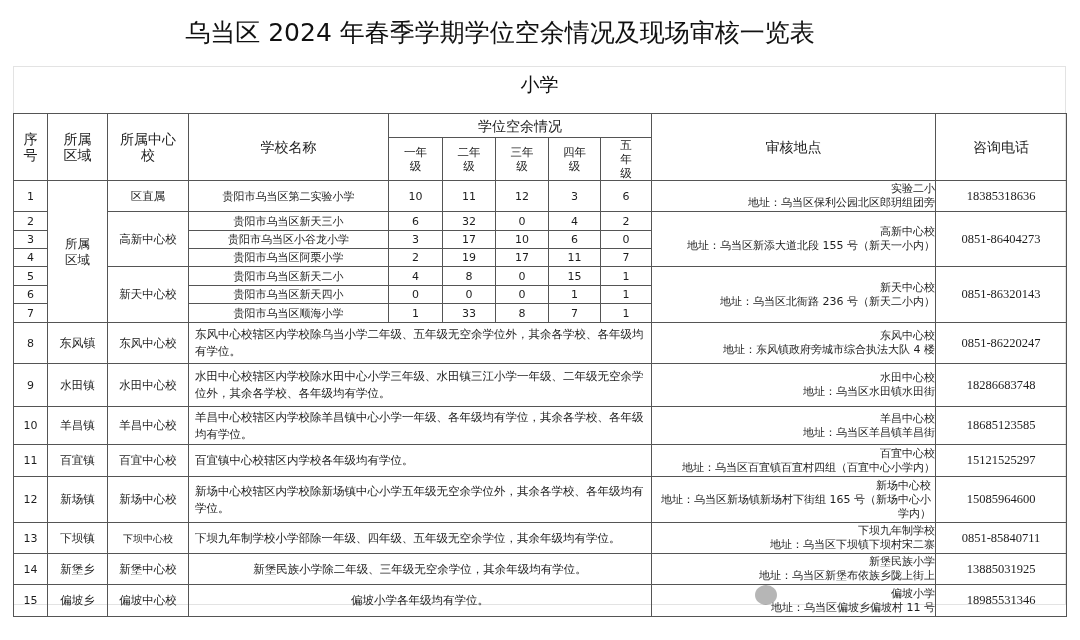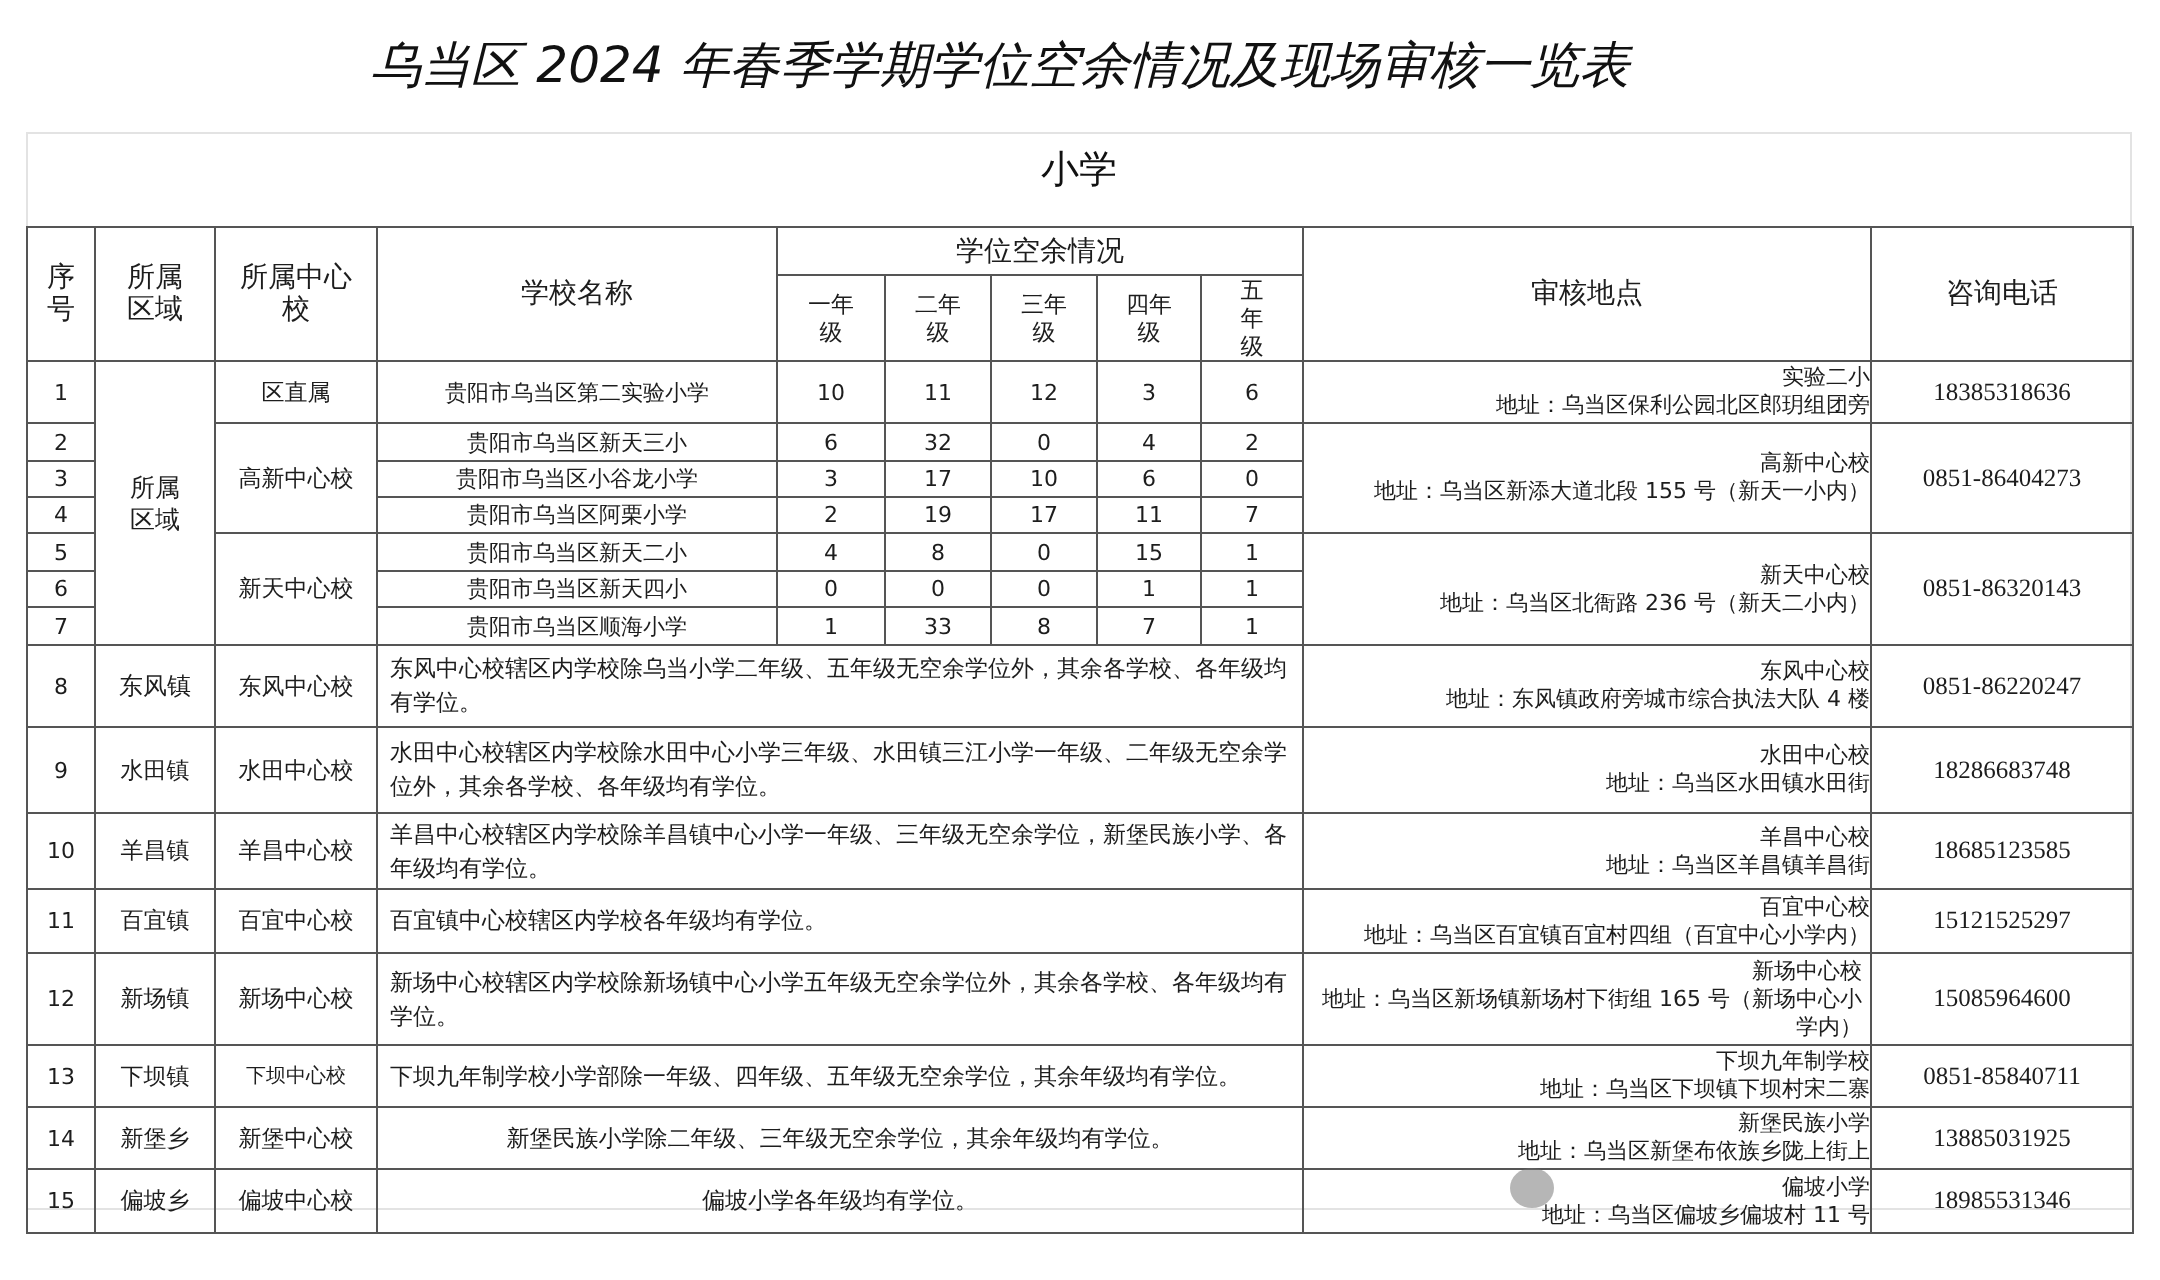--- a/index.html
+++ b/index.html
@@ -1,19 +1,19 @@
 <!DOCTYPE html>
 <html><head>
 <meta charset="utf-8">
 <style>
   html, body { margin:0; padding:0; }
   body { width:1080px; height:640px; background:#ffffff; position:relative; overflow:hidden;
          font-family:"DejaVu Sans","Liberation Sans",sans-serif; color:#1a1a1a; }
   .title { position:absolute; left:0; top:16px; width:1000px; text-align:center;
-           font-size:25px; letter-spacing:0px; color:#111; font-weight:normal;font-style:italic; }
+           font-size:25px; letter-spacing:0px; color:#111; font-weight:normal; }
   .outer { position:absolute; left:13px; top:66px; width:1053px; height:539px;
            border:1px solid #e3e3e3; box-sizing:border-box; }
   .section-title { position:absolute; left:13px; top:72px; width:1053px; text-align:center;
                    font-size:19px; color:#111; }
   table { position:absolute; left:13px; top:113px; border-collapse:collapse; table-layout:fixed; }
   td { border:1px solid #555; padding:0; text-align:center; vertical-align:middle;
        font-size:11px; line-height:13px; color:#1d1d1d; overflow:hidden; }
   td.hdr { font-size:14px; line-height:16px; }
   td.hdr-sm { font-size:11.5px; line-height:14px; }
   td.desc { text-align:left; padding:0 6px; font-size:11.5px; line-height:17px; }
@@ -169,21 +169,21 @@
       <td class="addr">
         <div>水田中心校</div>
         <div>地址：乌当区水田镇水田街</div>
       </td>
       <td class="phone">18286683748</td>
     </tr>
     <tr style="height:38px">
       <td>10</td>
       <td style="font-size:11.5px;">羊昌镇</td>
       <td style="font-size:11.5px;">羊昌中心校</td>
-      <td colspan="6" class="desc">羊昌中心校辖区内学校除羊昌镇中心小学一年级、三年级无空余学位，新堡民族小学、各年级均有学位。</td>
+      <td colspan="6" class="desc">羊昌中心校辖区内学校除羊昌镇中心小学一年级、各年级均有学位，其余各学校、各年级均有学位。</td>
       <td class="addr">
         <div>羊昌中心校</div>
         <div>地址：乌当区羊昌镇羊昌街</div>
       </td>
       <td class="phone">18685123585</td>
     </tr>
     <tr style="height:32px">
       <td>11</td>
       <td style="font-size:11.5px;">百宜镇</td>
       <td style="font-size:11.5px;">百宜中心校</td>

